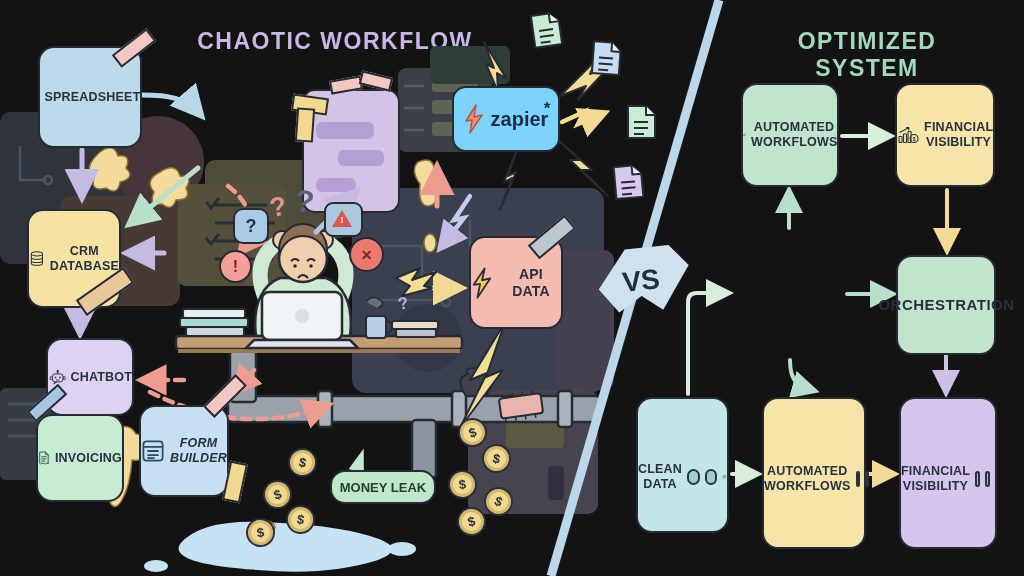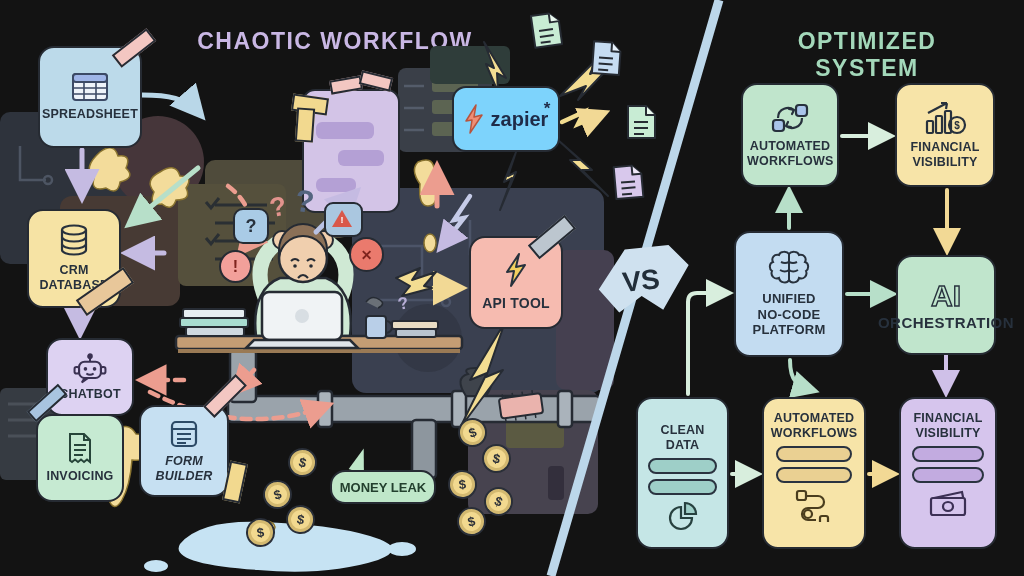--- a/index.html
+++ b/index.html
@@ -2,21 +2,21 @@
 <html><head>
 <meta charset="utf-8">
 <style>
   html,body{margin:0;padding:0;background:#000;}
   #stage{position:relative;width:1024px;height:576px;background:#131313;overflow:hidden;
          font-family:"Liberation Sans",sans-serif;}
   svg text{font-family:"Liberation Sans",sans-serif;}
   .abs{position:absolute;}
   .title{position:absolute;font-size:23px;font-weight:800;letter-spacing:1.5px;text-align:center;}
   .card{position:absolute;border:2.5px solid #262b33;border-radius:16px;display:flex;
-        flex-direction:column;align-items:center;justify-content:center;gap:5px;
+        flex-direction:row;align-items:center;justify-content:center;gap:5px;
         text-align:center;color:#27313d;box-sizing:border-box;z-index:30;}
   .card .lbl{font-weight:800;font-size:12.5px;line-height:1.2;letter-spacing:.2px;}
   .tape{position:absolute;border:2px solid #262b33;z-index:35;box-sizing:border-box;}
   .coin{position:absolute;width:25px;height:25px;border-radius:50%;background:#f2d98f;
         border:2px solid #2a2f38;display:flex;align-items:center;justify-content:center;
         font-weight:800;font-size:13px;color:#2a2f38;z-index:22;
         box-shadow:inset 0 0 0 3px rgba(120,90,20,.25);}
   .bubble{position:absolute;display:flex;align-items:center;justify-content:center;
           border:2px solid #262b33;z-index:26;font-weight:800;}
   .floatq{position:absolute;font-weight:800;z-index:26;}
@@ -267,21 +267,21 @@
       <rect x="3" y="3" width="24" height="24" rx="4"></rect>
       <path d="M3,10 H27 M8,15 h14 M8,20 h14 M8,24 h9"></path>
     </svg>
     <span class="lbl" style="width:64px;font-style:italic;">FORM BUILDER</span>
   </div>
 
   <div class="card" style="left:469px;top:236px;width:94px;height:93px;background:#f6bbb0;gap:8px;">
     <svg width="24" height="34" viewBox="0 0 24 34">
       <path d="M15,1 L3,19 L10,18 L7,33 L21,12 L12,14 Z" fill="#f2cf5e" stroke="#27313d" stroke-width="2" stroke-linejoin="round"></path>
     </svg>
-    <span class="lbl" style="font-size:14px;">API TOOL</span>
+    <span class="lbl" style="font-size:14px;">API DATA</span>
   </div>
 
   <div class="bubble" style="left:330px;top:470px;width:102px;height:30px;background:#bfe7c9;border-radius:15px;z-index:28;">
     <span style="font-size:13px;font-weight:800;color:#23402e;">MONEY LEAK</span>
   </div>
   <div class="abs" style="left:352px;top:448px;width:0;height:0;border-left:8px solid transparent;border-right:8px solid transparent;border-bottom:24px solid #bfe7c9;transform:rotate(18deg);z-index:27;"></div>
 
   <div class="bubble" style="left:233px;top:208px;width:32px;height:32px;background:#a9cbe6;border-radius:10px;">
     <span style="font-size:18px;color:#27313d;">?</span>
   </div>
@@ -356,37 +356,29 @@
       <rect x="4" y="20" width="6" height="12" rx="1"></rect>
       <rect x="13" y="15" width="6" height="17" rx="1"></rect>
       <rect x="22" y="10" width="6" height="22" rx="1"></rect>
       <path d="M5,12 L24,2 M24,2 l-6,0 M24,2 l-1,6"></path>
       <circle cx="34" cy="24" r="8"></circle>
       <text x="34" y="28" text-anchor="middle" font-size="10" font-weight="700" fill="#27313d" stroke="none">$</text>
     </svg>
     <span class="lbl" style="width:84px;">FINANCIAL VISIBILITY</span>
   </div>
 
-  <div class="card" style="left:734px;top:231px;width:110px;height:126px;background:#c3dcf1;">
-    <svg width="44" height="36" viewBox="0 0 44 36" fill="none" stroke="#27313d" stroke-width="2">
-      <path d="M22,4 C20,1 13,1 12,5 C7,4 4,8 6,12 C2,13 2,19 5,21 C3,26 8,30 12,28 C13,33 20,34 22,30"></path>
-      <path d="M22,4 C24,1 31,1 32,5 C37,4 40,8 38,12 C42,13 42,19 39,21 C41,26 36,30 32,28 C31,33 24,34 22,30"></path>
-      <path d="M22,4 V30 M14,12 q4,2 8,0 M30,12 q-4,2 -8,0 M13,20 q5,3 9,0 M31,20 q-5,3 -9,0"></path>
-    </svg>
-    <span class="lbl" style="width:78px;font-size:13px;">UNIFIED NO-CODE PLATFORM</span>
-  </div>
 
   <div class="card" style="left:896px;top:255px;width:100px;height:100px;background:#c0e5cc;gap:1px;">
     <svg width="72" height="34" viewBox="0 0 72 34">
       <text x="36" y="27" text-anchor="middle" font-size="30" font-weight="800" fill="#bfe5cb" stroke="#27313d" stroke-width="1.4">AI</text>
     </svg>
     <span class="lbl" style="font-size:15px;letter-spacing:.5px;">ORCHESTRATION</span>
   </div>
 
-  <div class="card" style="left:636px;top:397px;width:93px;height:152px;background:#c5e6e6;justify-content:flex-start;padding-top:24px;">
+  <div class="card" style="left:636px;top:397px;width:93px;height:136px;background:#c5e6e6;justify-content:flex-start;padding-top:24px;">
     <span class="lbl" style="width:56px;">CLEAN DATA</span>
     <div class="pill" style="background:#9ecfc8;"></div>
     <div class="pill" style="background:#9ecfc8;"></div>
     <svg width="34" height="34" viewBox="0 0 34 34" fill="none" stroke="#27413f" stroke-width="2.2">
       <path d="M15,7 A11,11 0 1 0 26,18 L15,18 Z"></path>
       <path d="M19,3 A11,11 0 0 1 30,14 L19,14 Z" fill="#9ecfc8"></path>
     </svg>
   </div>
 
   <div class="card" style="left:762px;top:397px;width:104px;height:152px;background:#f7e4a8;justify-content:flex-start;padding-top:12px;">

